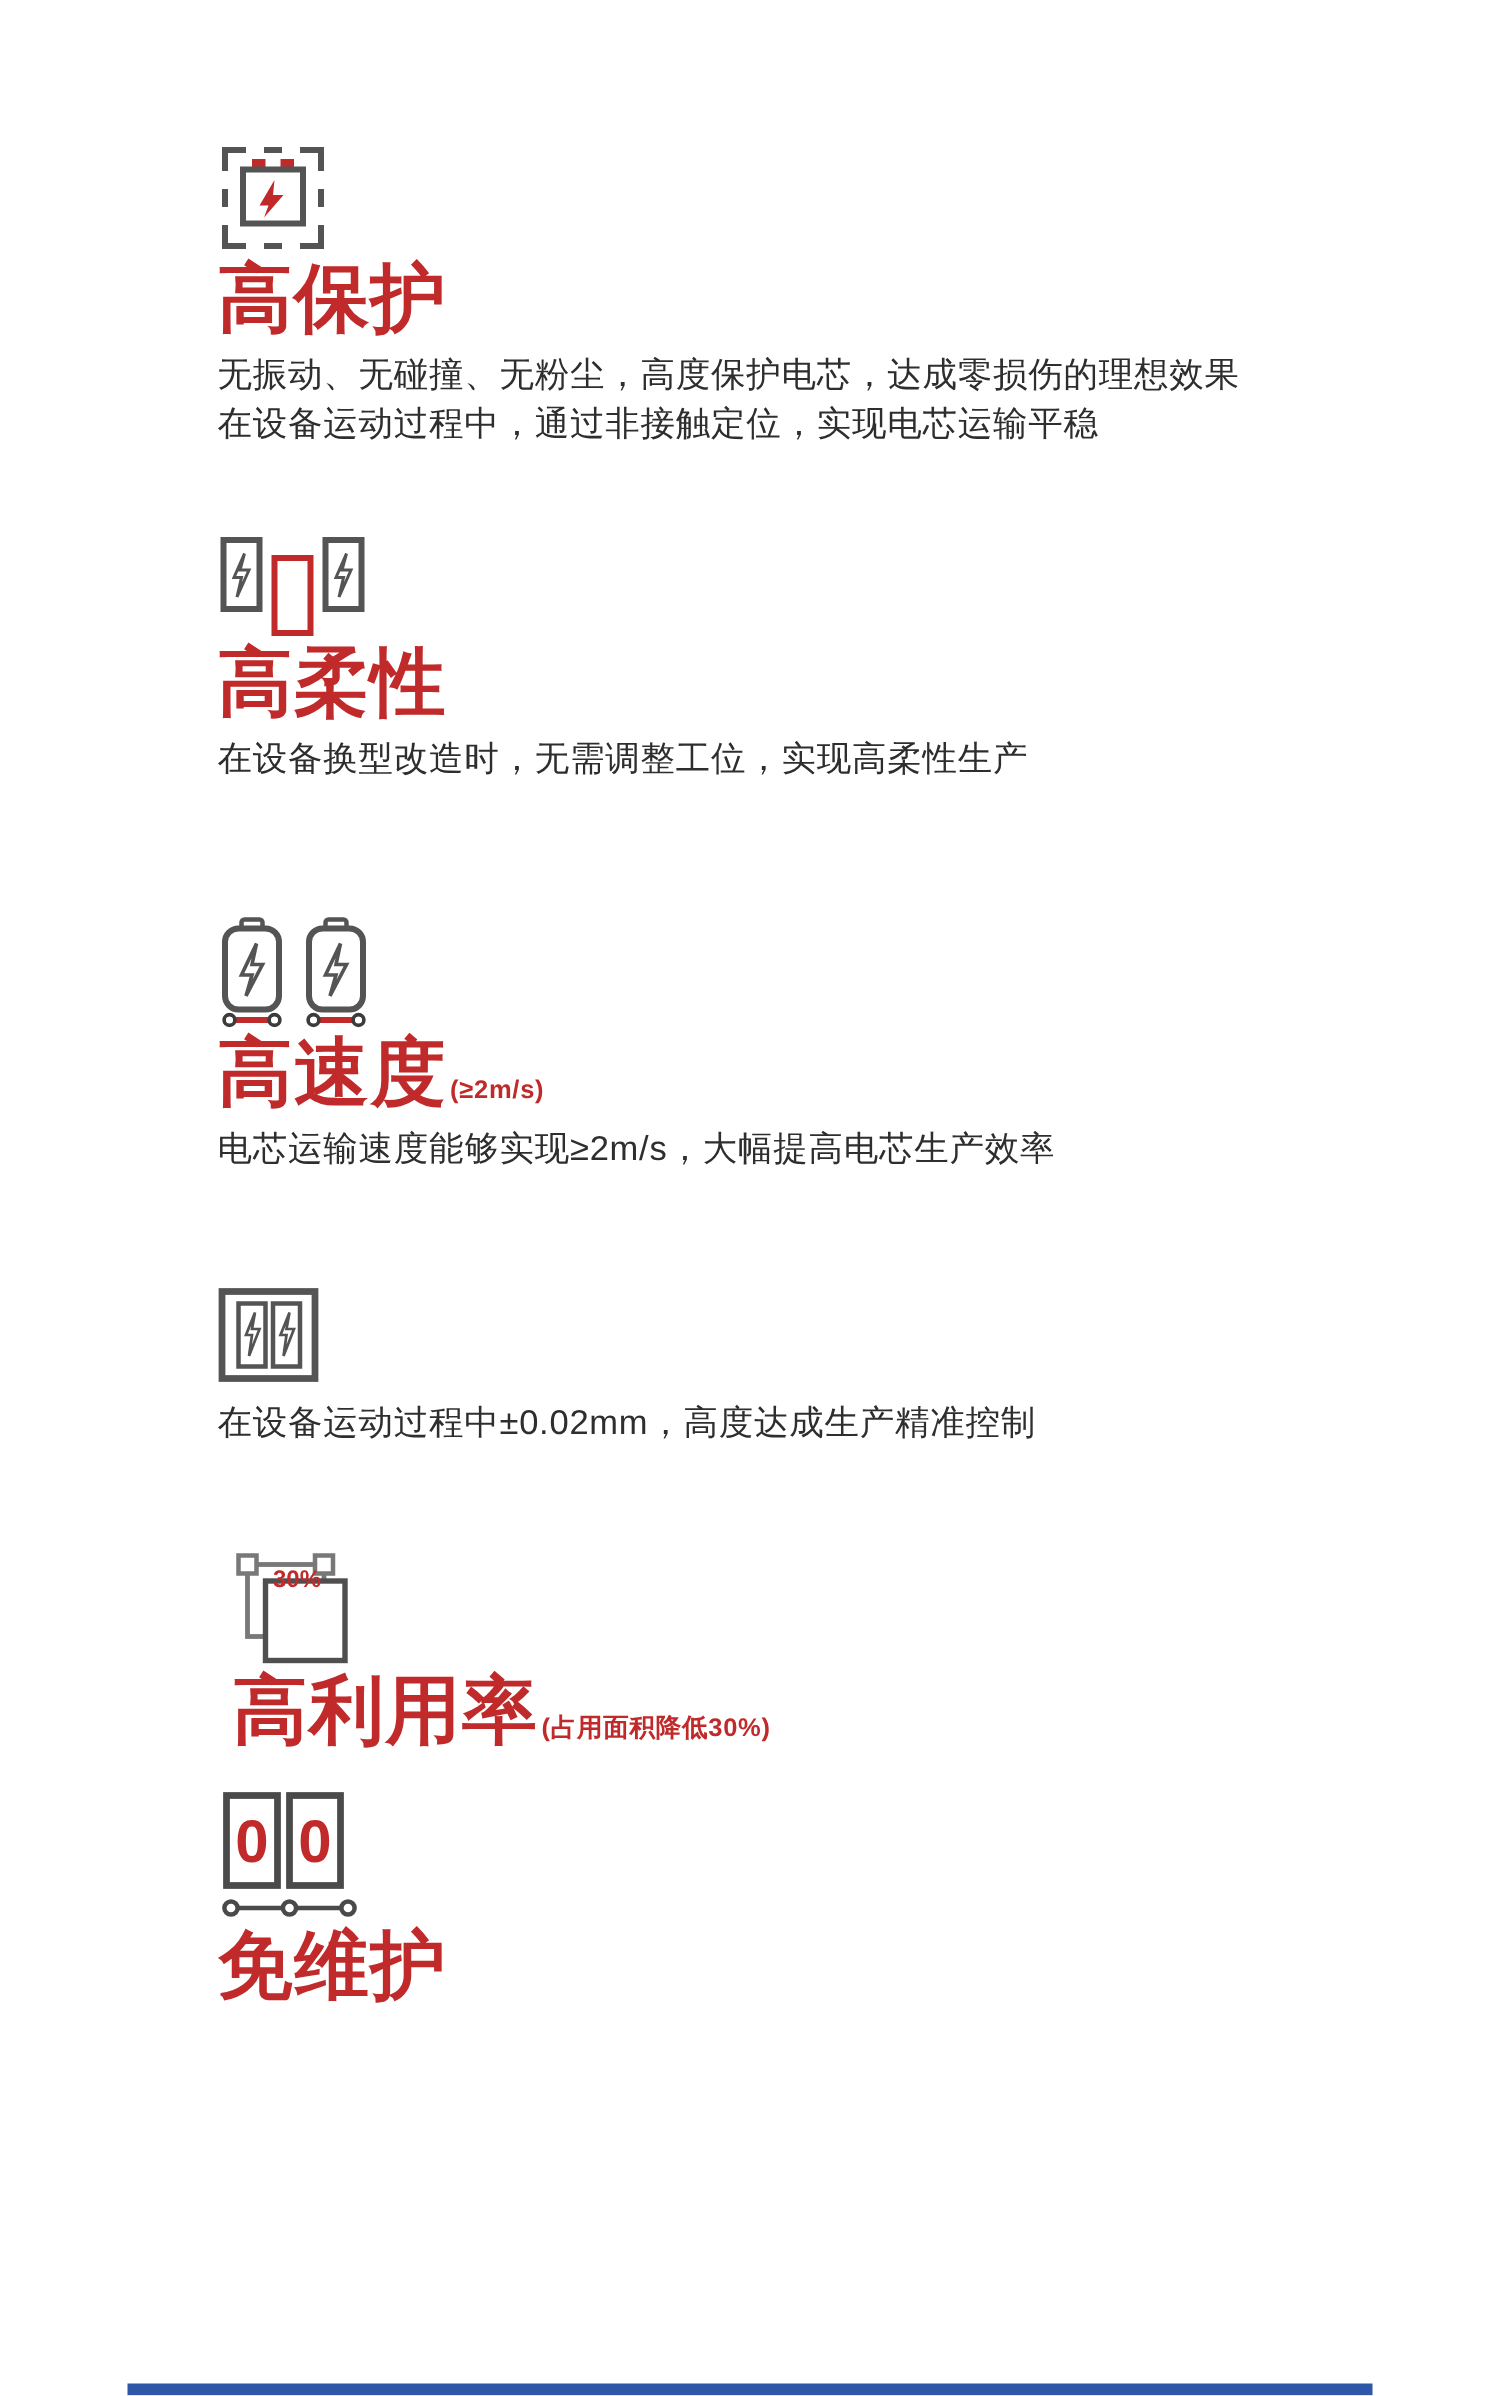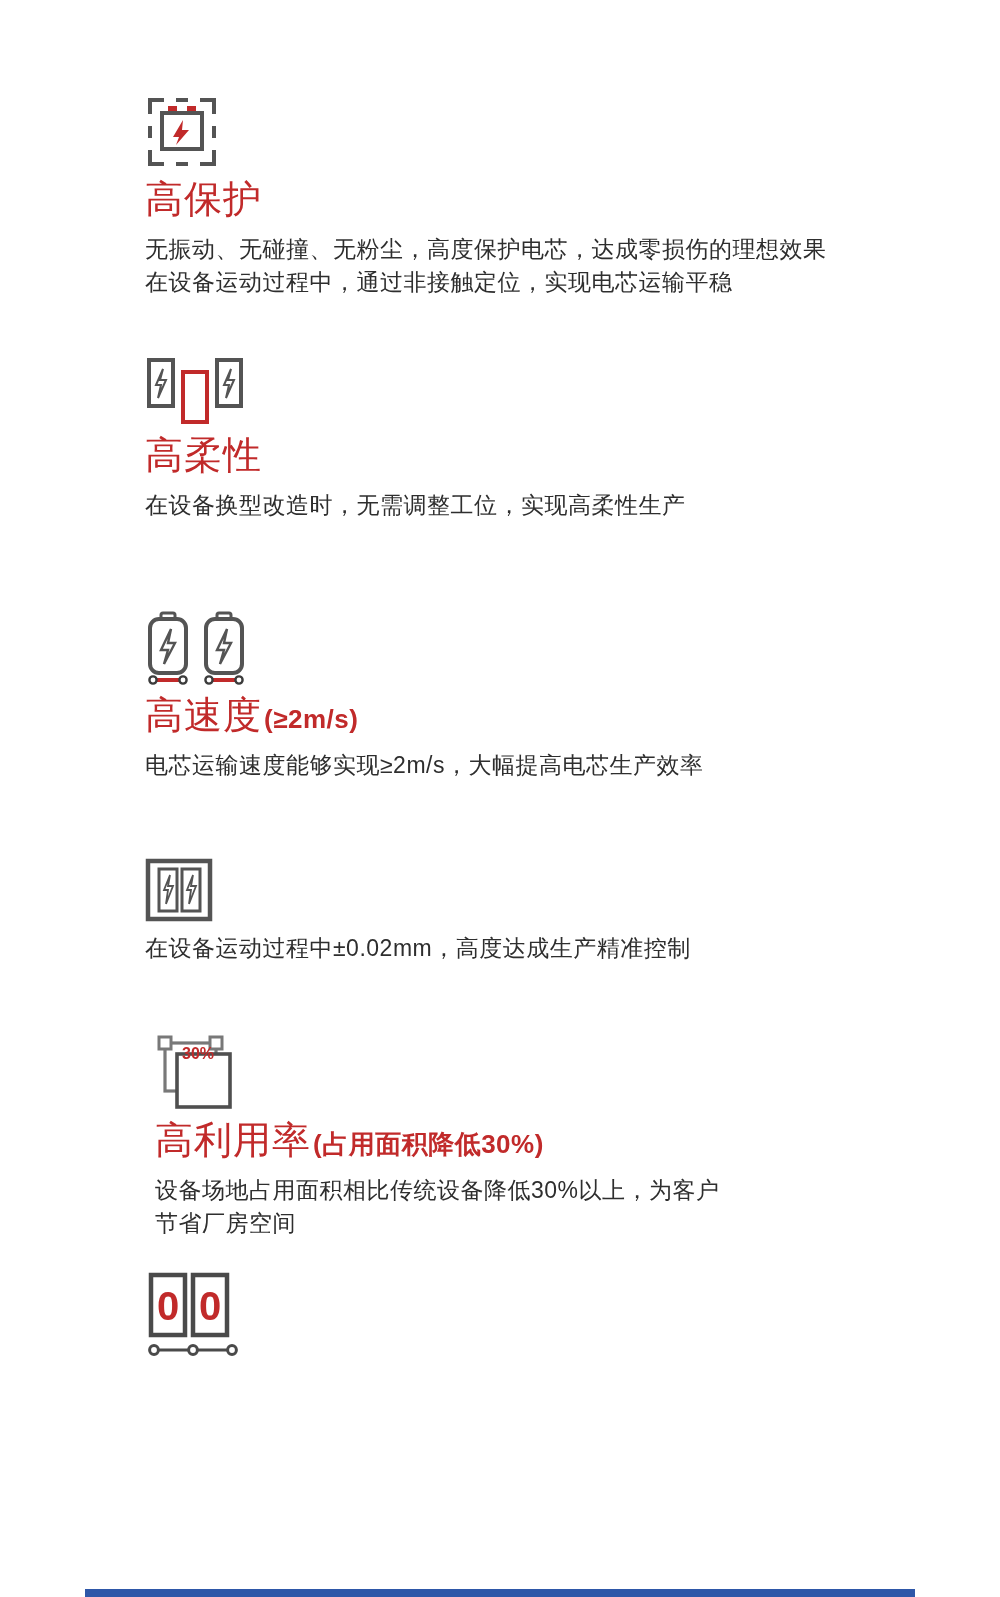--- a/index.html
+++ b/index.html
@@ -19,25 +19,25 @@
     overflow:hidden;
     font-family:"Liberation Sans","DejaVu Sans",sans-serif;
   }
   .section{display:block;}
   .icon-row{height:auto;margin:0 0 8px 0;line-height:0;}
   .title-row{
     display:flex;align-items:baseline;gap:2px;
     line-height:44px;height:44px;margin:0 0 12px 0;
   }
   .title-main{
-    font-size:38px;font-weight:normal;color:var(--accent-red);
+    font-size:50px;font-weight:bold;color:var(--accent-red);
     letter-spacing:1px;
   }
   .title-suffix{
-    font-size:26px;font-weight:bold;color:var(--accent-red);
+    font-size:17px;font-weight:bold;color:var(--accent-red);
     letter-spacing:0.5px;
   }
   .body-text{margin:0;}
   .body-line{
     display:block;font-size:23px;line-height:33px;
     color:var(--text-color);letter-spacing:0.5px;
   }
   .mb-s1{margin-bottom:58px;}
   .mb-s2{margin-bottom:89px;}
   .mb-s3{margin-bottom:76px;}
@@ -182,37 +182,36 @@
           <rect x="4" y="7" width="12" height="12" fill="#ffffff" stroke="#787878" stroke-width="3"></rect>
           <rect x="55" y="7" width="12" height="12" fill="#ffffff" stroke="#787878" stroke-width="3"></rect>
         </svg>
         <span class="icon5-label">30%</span>
       </span>
     </div>
     <div class="title-row">
       <span class="title-main">高利用率</span>
       <span class="title-suffix">(占用面积降低30%)</span>
     </div>
-    <div class="body-text">
-      <span class="body-line">设备场地占用面积相比传统设备降低30%以上，为客户</span>
-      <span class="body-line">节省厂房空间</span>
-    </div>
   </div>
 
   <div class="section">
     <div class="icon-row">
       <span class="icon-wrap" style="width:96px;height:86px;">
         <svg width="96" height="86" viewBox="0 0 96 86" fill="none">
           <rect x="6" y="3" width="34" height="60" stroke="#4a4a4a" stroke-width="4.5"></rect>
           <rect x="48" y="3" width="34" height="60" stroke="#4a4a4a" stroke-width="4.5"></rect>
           <line x1="8" y1="78" x2="88" y2="78" stroke="#4a4a4a" stroke-width="3"></line>
           <circle cx="9" cy="78" r="4.4" fill="#ffffff" stroke="#4a4a4a" stroke-width="3"></circle>
           <circle cx="48" cy="78" r="4.4" fill="#ffffff" stroke="#4a4a4a" stroke-width="3"></circle>
           <circle cx="87" cy="78" r="4.4" fill="#ffffff" stroke="#4a4a4a" stroke-width="3"></circle>
         </svg>
         <span class="icon6-zero z1">0</span>
         <span class="icon6-zero z2">0</span>
       </span>
     </div>
+    <div class="title-row">
+      <span class="title-main">免维护</span>
+    </div>
   </div>
 
   <div class="footer-bar"></div>
 </div>
 
 </body></html>

